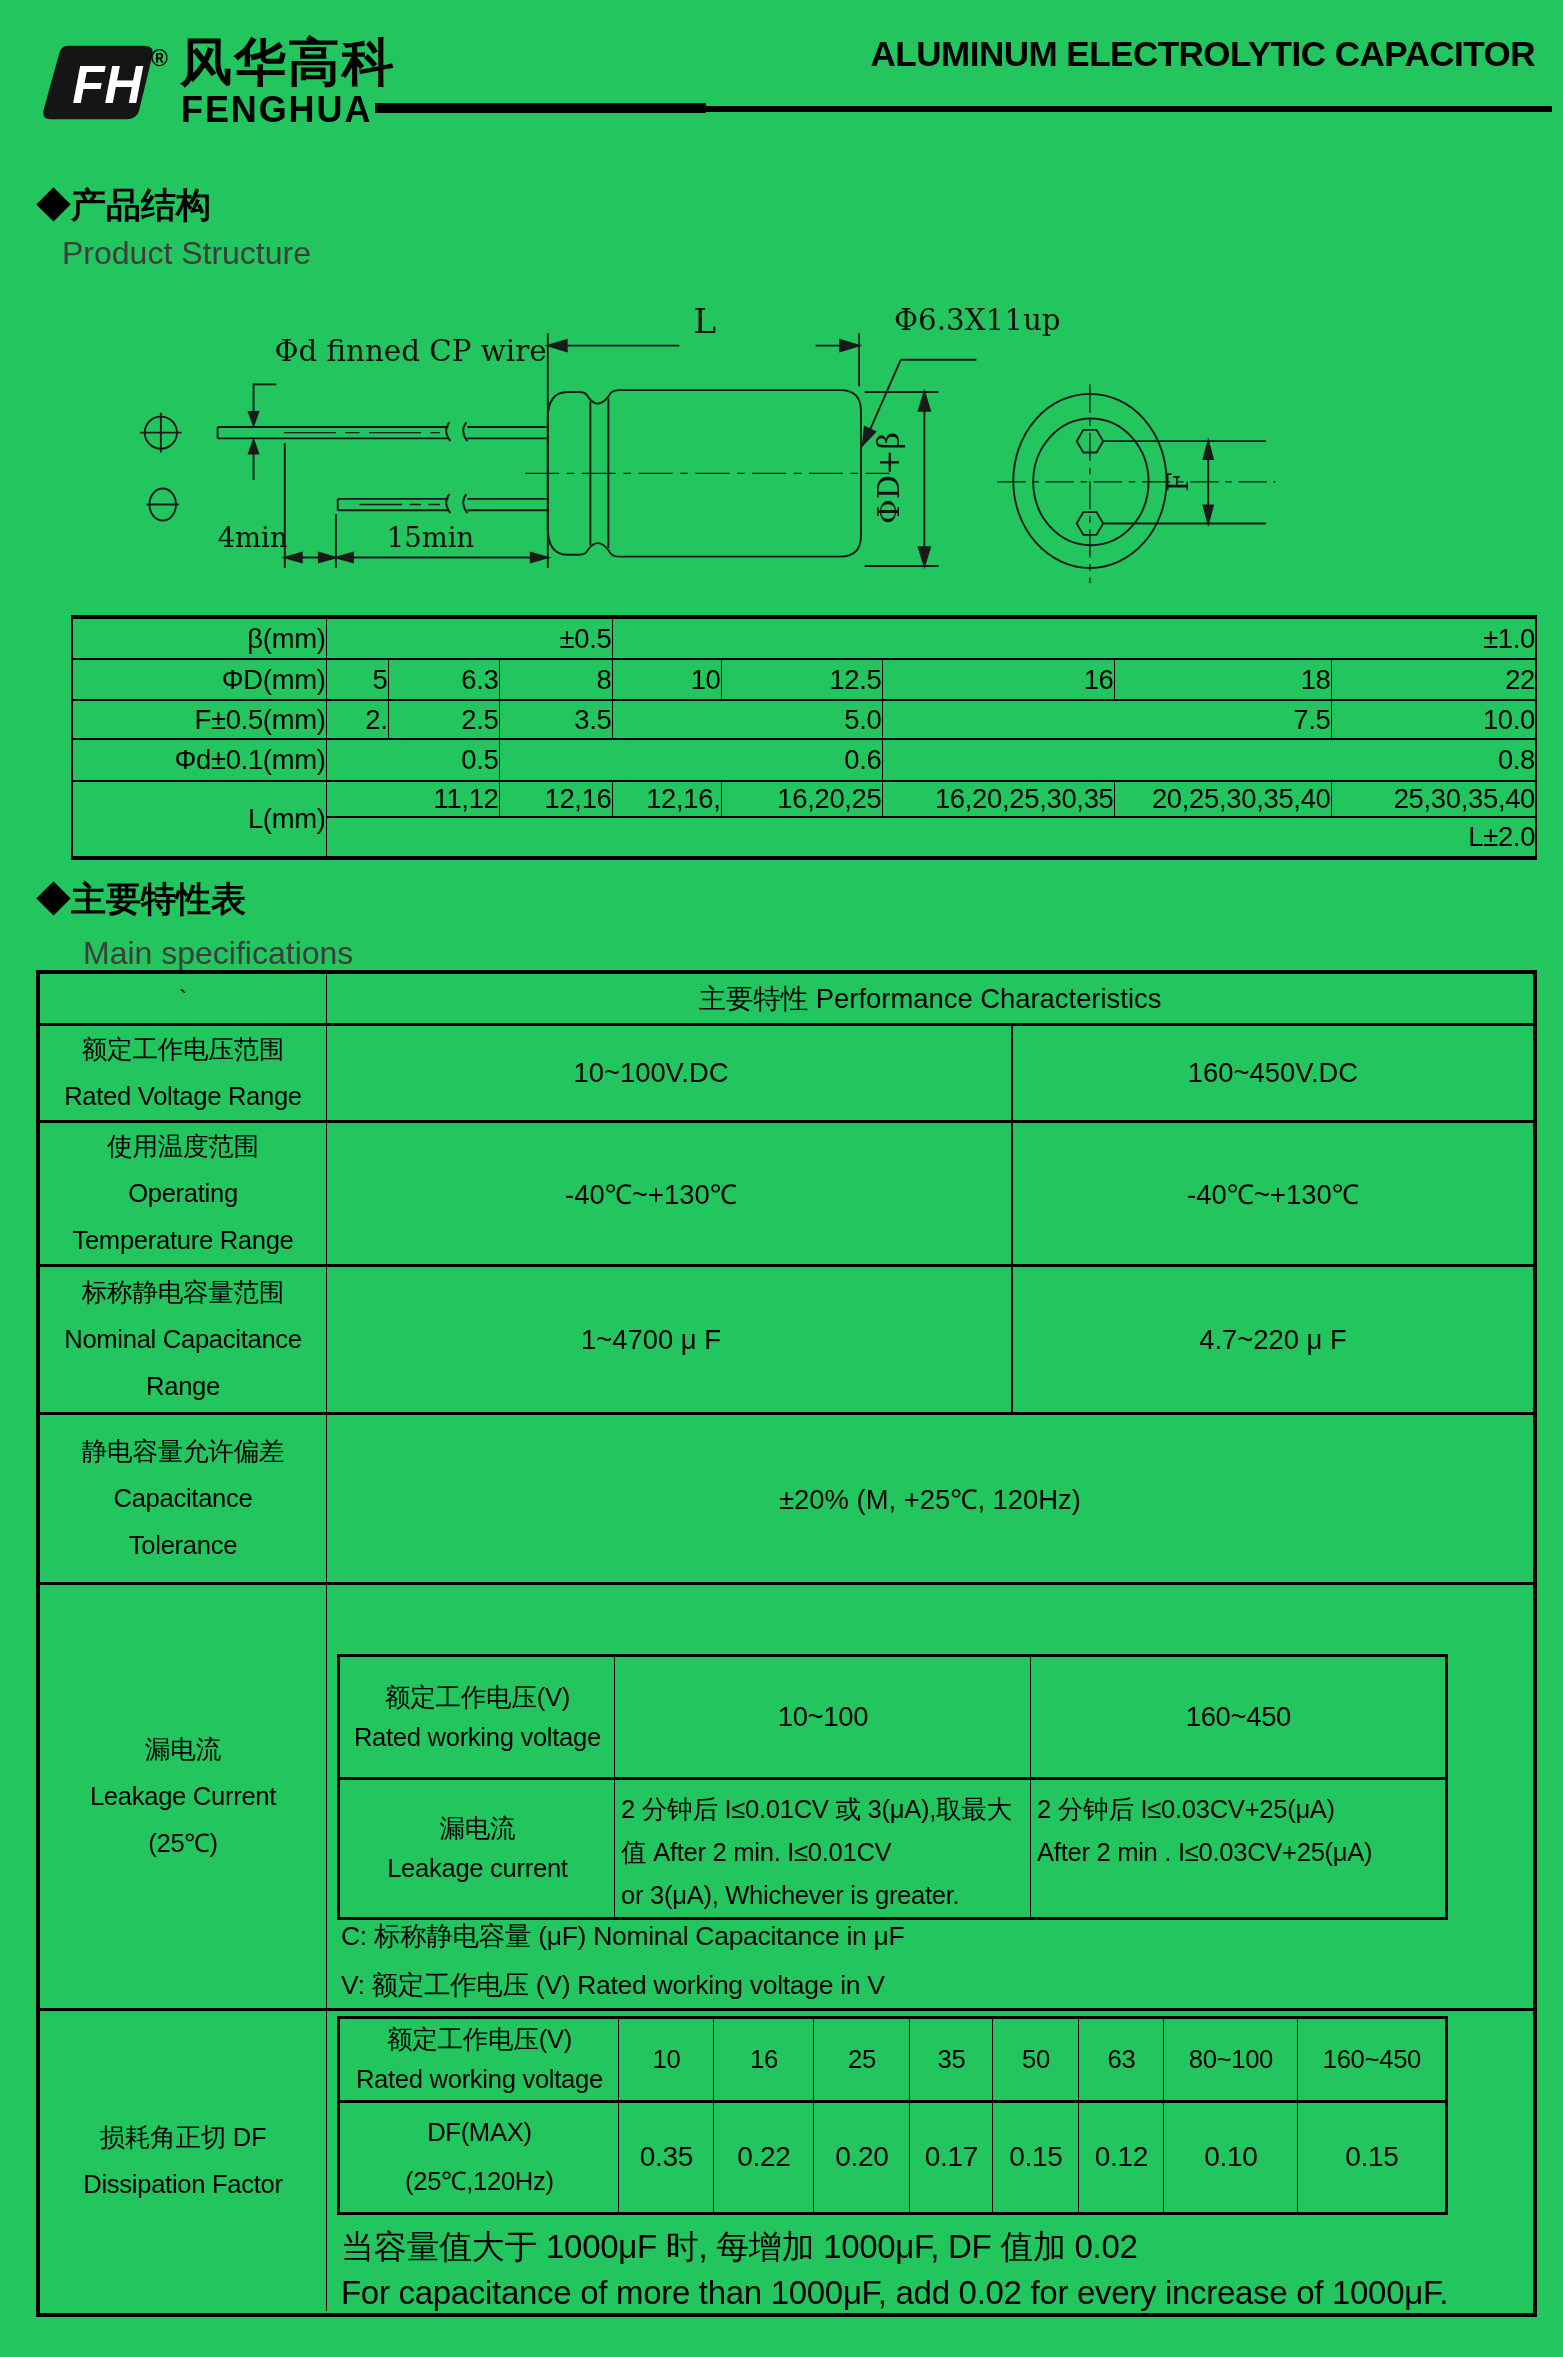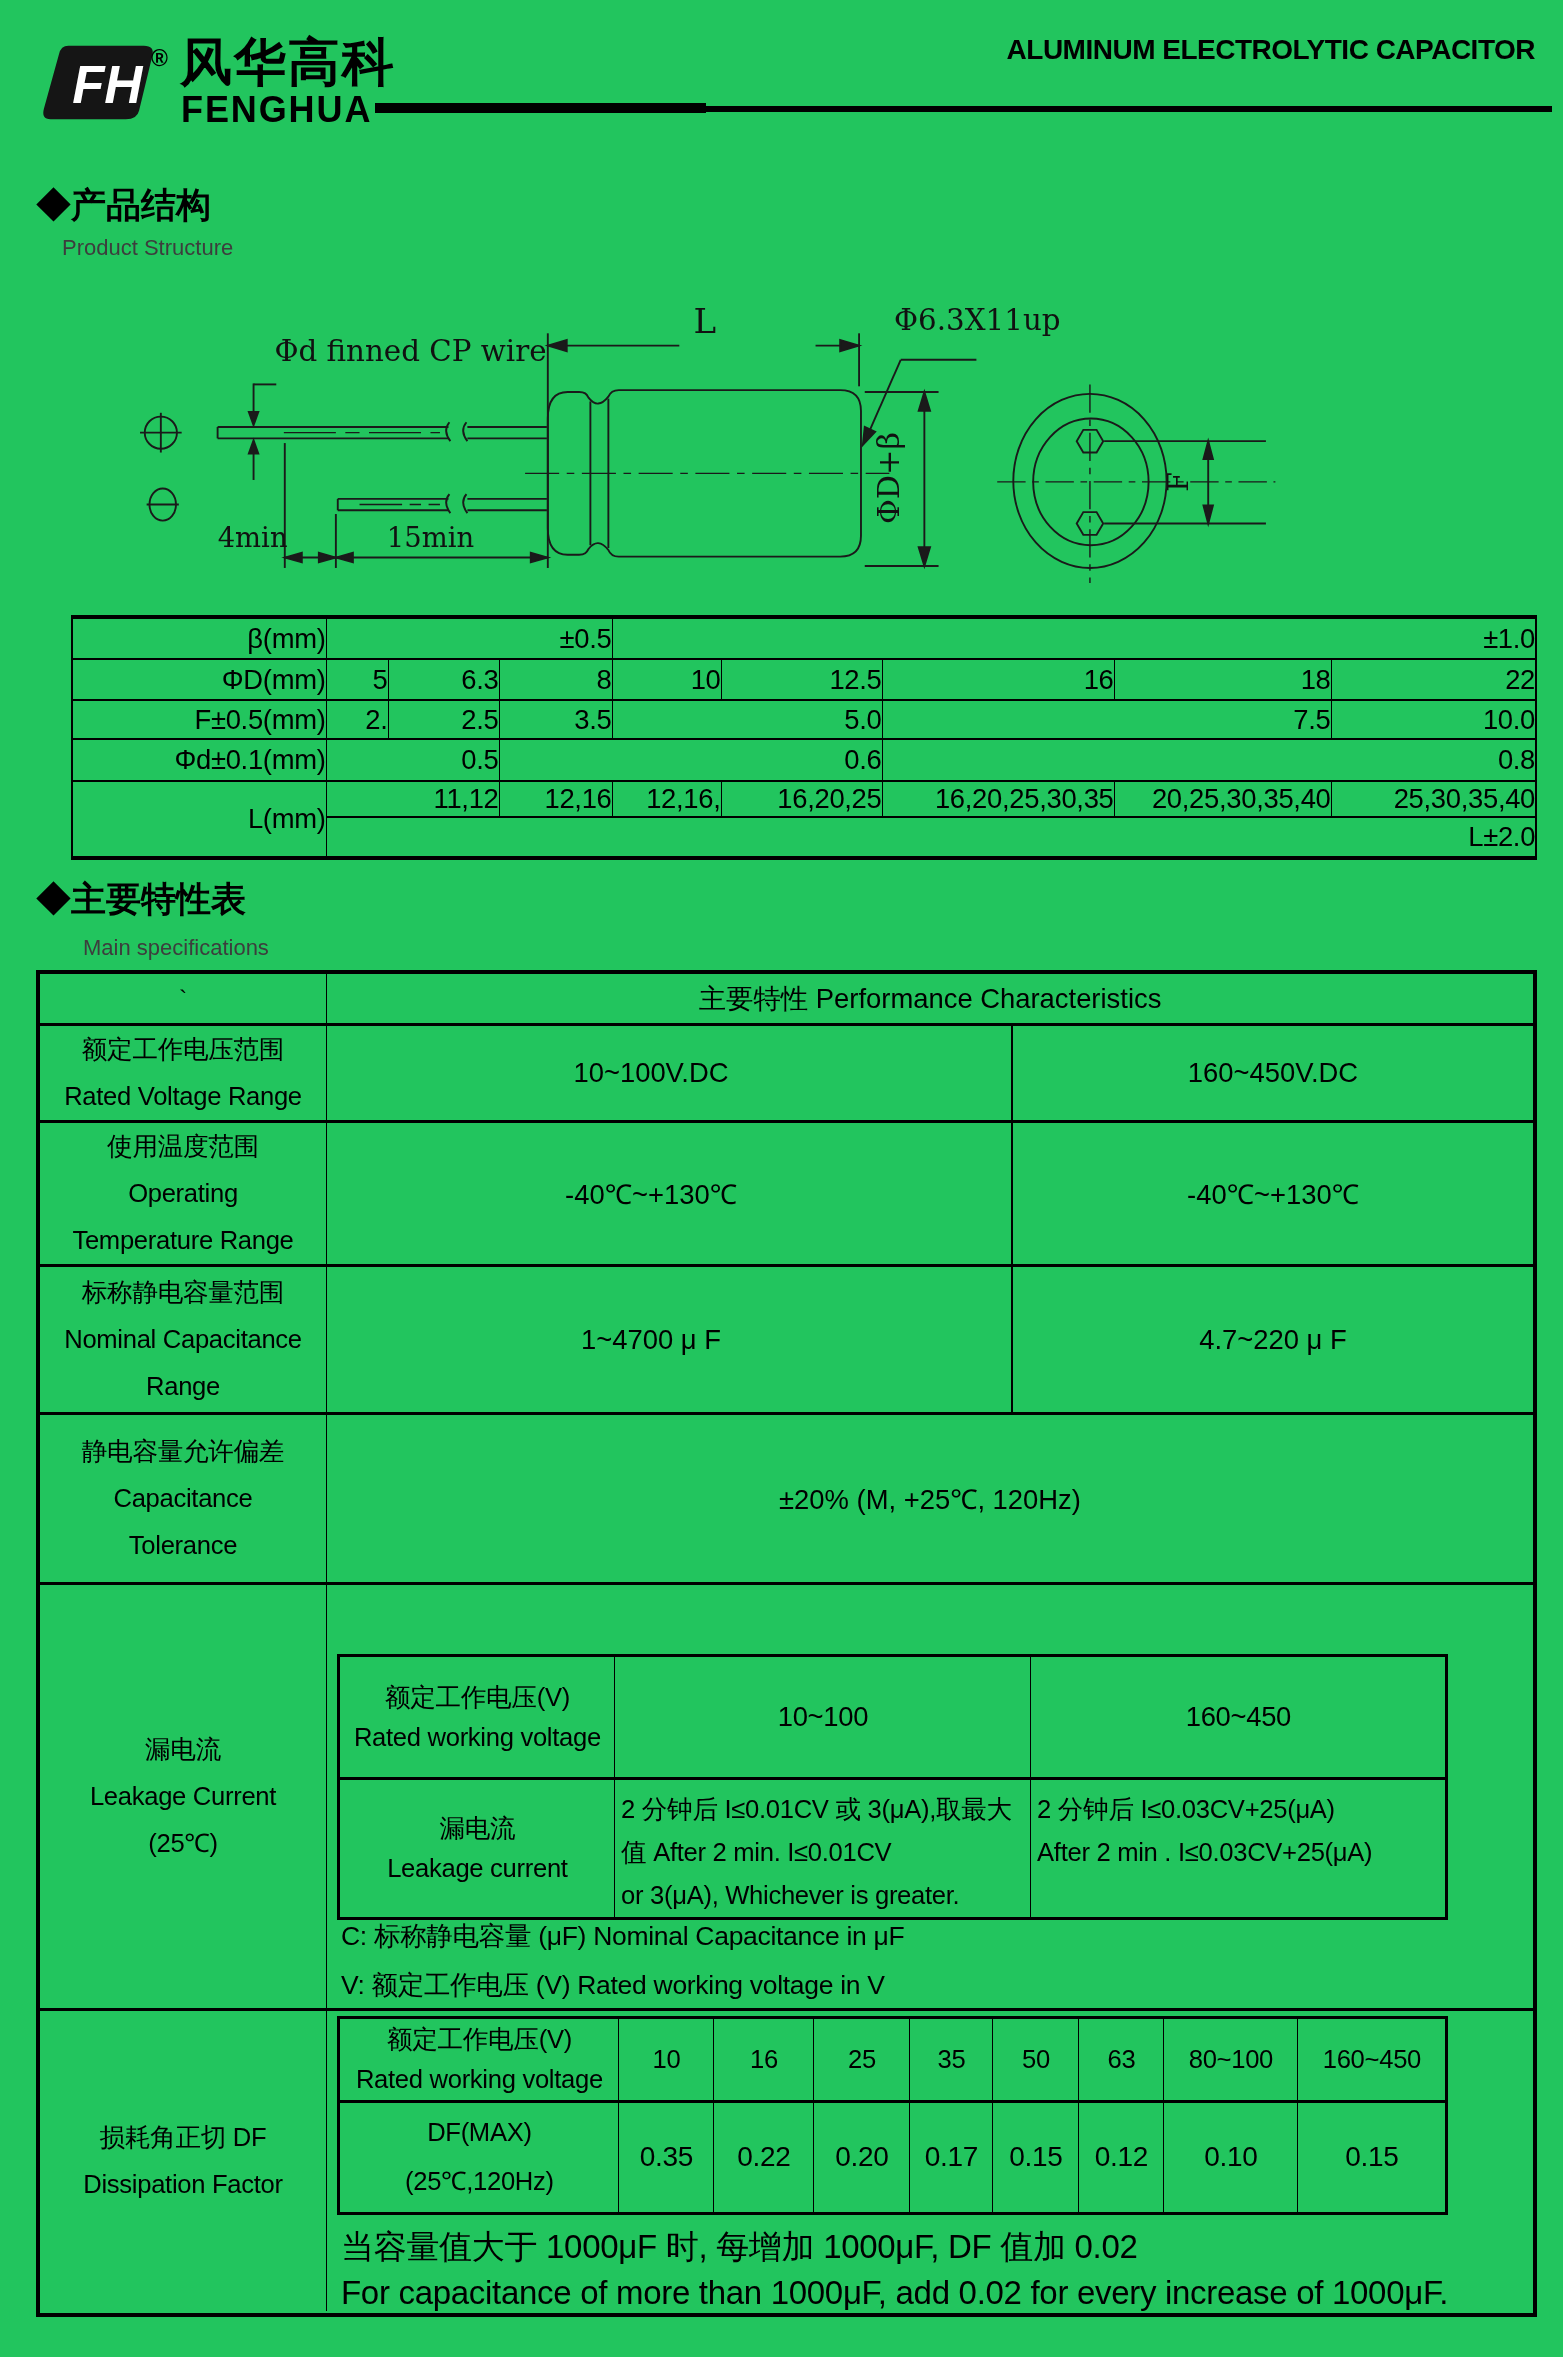--- a/index.html
+++ b/index.html
@@ -4,27 +4,27 @@
 <style>
   * { margin:0; padding:0; box-sizing:border-box; }
   body { background:#e8e8e8; font-family:"Liberation Sans", sans-serif; }
   .page { position:relative; width:1563px; height:2357px; background:#22c55e; margin:0 auto; color:#000; }
 
   
   .logo-mark { position:absolute; left:40px; top:42px; }
   .reg-mark { position:absolute; left:151px; top:45px; font-size:23px; font-weight:bold; }
   .logo-cn { position:absolute; left:180px; top:28px; font-size:52px; font-weight:bold; letter-spacing:1.9px; }
   .logo-en { position:absolute; left:181px; top:89px; font-size:36px; font-weight:bold; letter-spacing:1.9px; }
-  .doc-title { position:absolute; right:28px; top:34px; font-size:28px; font-weight:bold; letter-spacing:-0.5px; }
+  .doc-title { position:absolute; right:28px; top:34px; font-size:35px; font-weight:bold; letter-spacing:-0.5px; }
   .rule-thin { position:absolute; left:375px; top:106px; width:1177px; height:5.7px; background:#000; }
   .rule-thick { position:absolute; left:375px; top:103px; width:331px; height:10.4px; background:#000; }
 
   
   .sec-cn { position:absolute; left:36px; font-size:35px; font-weight:bold; }
-  .sec-en { position:absolute; font-size:22px; color:#3d3d3d; }
+  .sec-en { position:absolute; font-size:32px; color:#3d3d3d; }
   .ps-cn { top:182px; }
   .ps-en { left:62px; top:235px; }
   .ms-cn { top:876px; }
   .ms-en { left:83px; top:935px; }
 
   
   .diagram { position:absolute; left:0; top:284px; }
   .diagram text { font-family:"DejaVu Serif", serif; fill:#111; }
 
   

